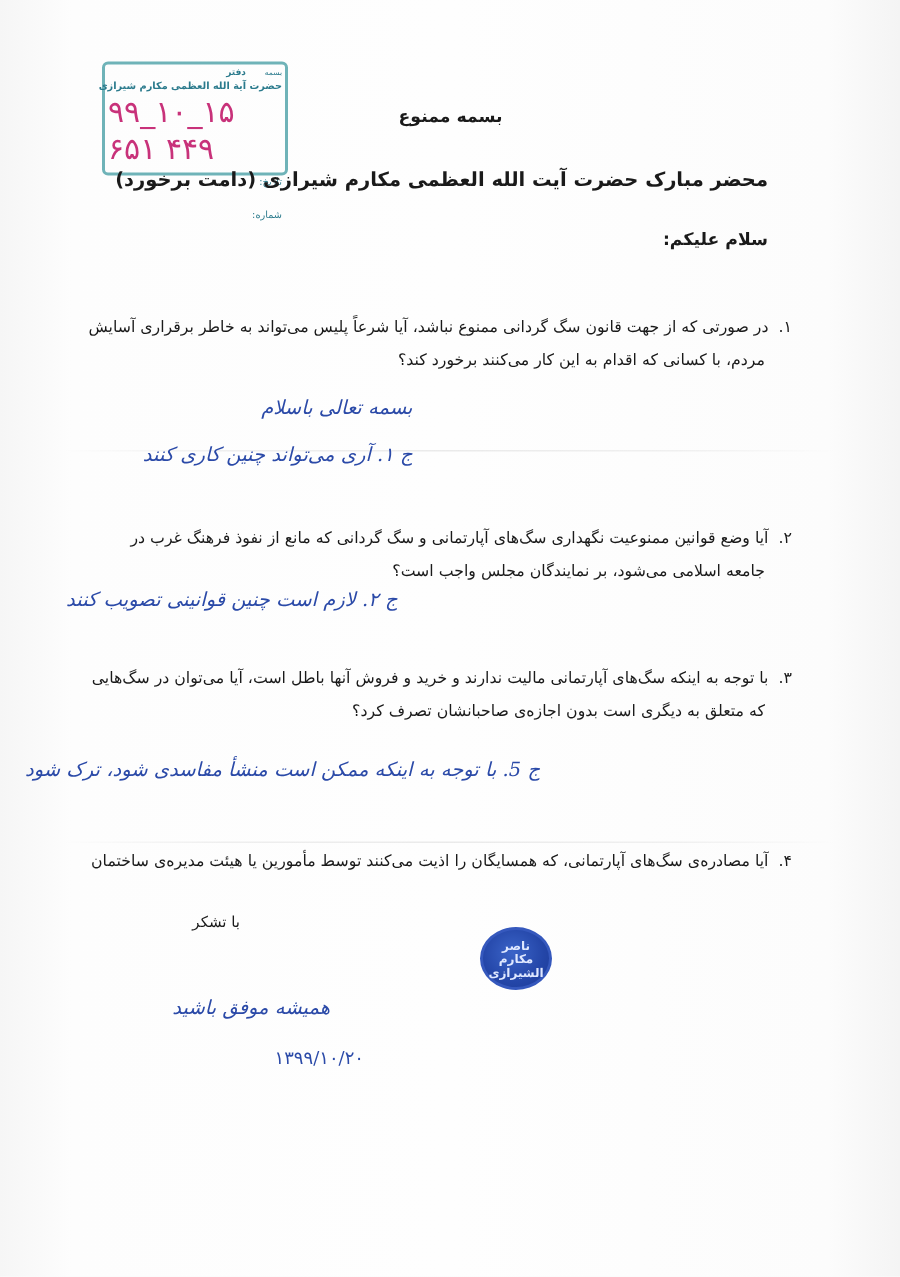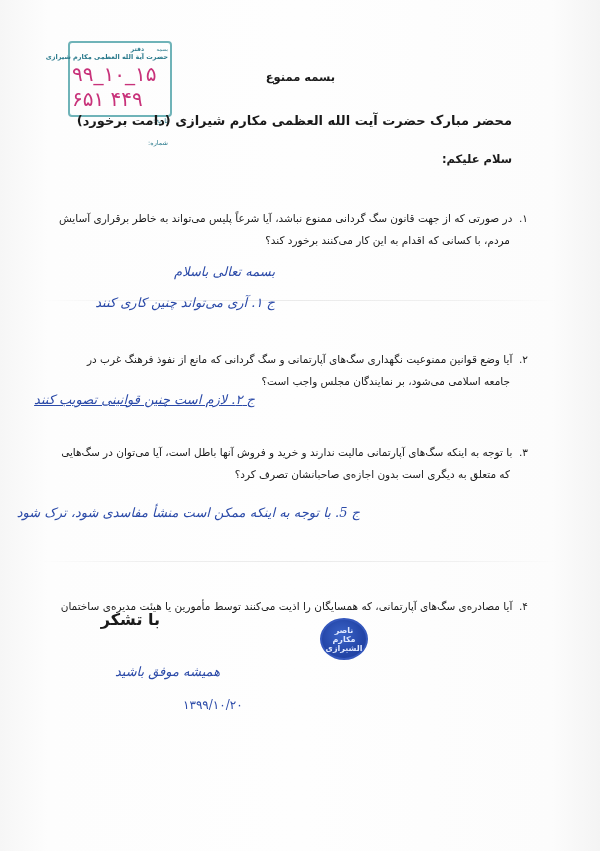--- a/index.html
+++ b/index.html
@@ -17,21 +17,21 @@
     }
     .crease {
       position: absolute; left: 40px; width: 520px; height: 1px;
       background: linear-gradient(90deg, rgba(0,0,0,0) 0%, rgba(0,0,0,0.06) 20%, rgba(0,0,0,0.08) 50%, rgba(0,0,0,0.05) 80%, rgba(0,0,0,0) 100%);
     }
     .rtl { direction: rtl; unicode-bidi: embed; }
     .abs { position: absolute; }
 
     
     .stamp {
-      position: absolute; left: 68px; top: 41px; width: 104px; height: 76px;
+      position: absolute; left: 68px; top: 41px; width: 124px; height: 76px;
       border: 2px solid #6fb3b8; border-radius: 4px;
       box-sizing: border-box;
     }
     .stamp .office { position: absolute; right: 26px; top: 2px; font-size: 6px; color: #2a7a8c; font-weight: bold; }
     .stamp .name { position: absolute; right: 2px; top: 10px; font-size: 6.5px; color: #2a7a8c; font-weight: bold; white-space: nowrap; }
     .stamp .corner { position: absolute; right: 2px; top: 3px; font-size: 5px; color: #2a7a8c; }
     .stamp .lbl { position: absolute; right: 2px; font-size: 6.5px; color: #2a7a8c; margin-top: 44px; }
     .stamp .lbl.date { top: 30px; }
     .stamp .lbl.num { top: 52px; }
     .stamp .hand {
@@ -84,33 +84,33 @@
     <div style="white-space:nowrap;"><span class="qnum">۱.</span>&nbsp;&nbsp;<span>در صورتی که از جهت قانون سگ گردانی ممنوع نباشد، آیا شرعاً پلیس می‌تواند به خاطر برقراری آسایش</span></div>
     <div style="padding-right:18px; white-space:nowrap;">مردم، با کسانی که اقدام به این کار می‌کنند برخورد کند؟</div>
   </div>
   <div class="abs ans rtl" style="right:325px; top:264px;">بسمه تعالی باسلام</div>
   <div class="abs ans rtl" style="right:325px; top:295px;">ج ۱. آری می‌تواند چنین کاری کنند</div>
 
   <div class="abs q rtl" style="right:72px; top:327px; width:440px;">
     <div style="white-space:nowrap;margin-top:21px;"><span class="qnum">۲.</span>&nbsp;&nbsp;<span>آیا وضع قوانین ممنوعیت نگهداری سگ‌های آپارتمانی و سگ گردانی که مانع از نفوذ فرهنگ غرب در</span></div>
     <div style="padding-right:18px; white-space:nowrap;">جامعه اسلامی می‌شود، بر نمایندگان مجلس واجب است؟</div>
   </div>
-  <div class="abs ans rtl" style="right:345px; top:392px;text-decoration:underline;">ج ۲. لازم است چنین قوانینی تصویب کنند</div>
+  <div class="abs ans rtl" style="right:335px; top:392px;">ج ۲. لازم است چنین قوانینی تصویب کنند</div>
 
   <div class="abs q rtl" style="right:72px; top:441px; width:440px;">
     <div style="white-space:nowrap;"><span class="qnum">۳.</span>&nbsp;&nbsp;<span>با توجه به اینکه سگ‌های آپارتمانی مالیت ندارند و خرید و فروش آنها باطل است، آیا می‌توان در سگ‌هایی</span></div>
     <div style="padding-right:18px; white-space:nowrap;">که متعلق به دیگری است بدون اجازه‌ی صاحبانشان تصرف کرد؟</div>
   </div>
   <div class="abs ans rtl" style="right:240px; top:505px;">ج 5. با توجه به اینکه ممکن است منشأ مفاسدی شود، ترک شود</div>
 
-  <div class="abs q rtl" style="right:72px; top:563px; width:440px;margin-top:32px;">
+  <div class="abs q rtl" style="right:72px; top:563px; width:440px;">
     <div style="white-space:nowrap;"><span class="qnum">۴.</span>&nbsp;&nbsp;<span>آیا مصادره‌ی سگ‌های آپارتمانی، که همسایگان را اذیت می‌کنند توسط مأمورین یا هیئت مدیره‌ی ساختمان</span></div>
   </div>
 
-  <div class="abs rtl" style="right:440px; top:610px; font-size:16px; font-weight:bold;">با تشکر</div>
+  <div class="abs rtl" style="right:440px; top:610px; font-size:10px; font-weight:normal;">با تشکر</div>
   <div class="abs ans rtl" style="right:380px; top:664px;">همیشه موفق باشید</div>
   <div class="abs ans" style="left:183px; top:698px; font-size:12px; font-style:normal;">۱۳۹۹/۱۰/۲۰</div>
 
   <div class="seal">
     <span class="rtl">ناصر مکارم الشیرازی</span>
   </div>
 
 </div>
 
 </body></html>

